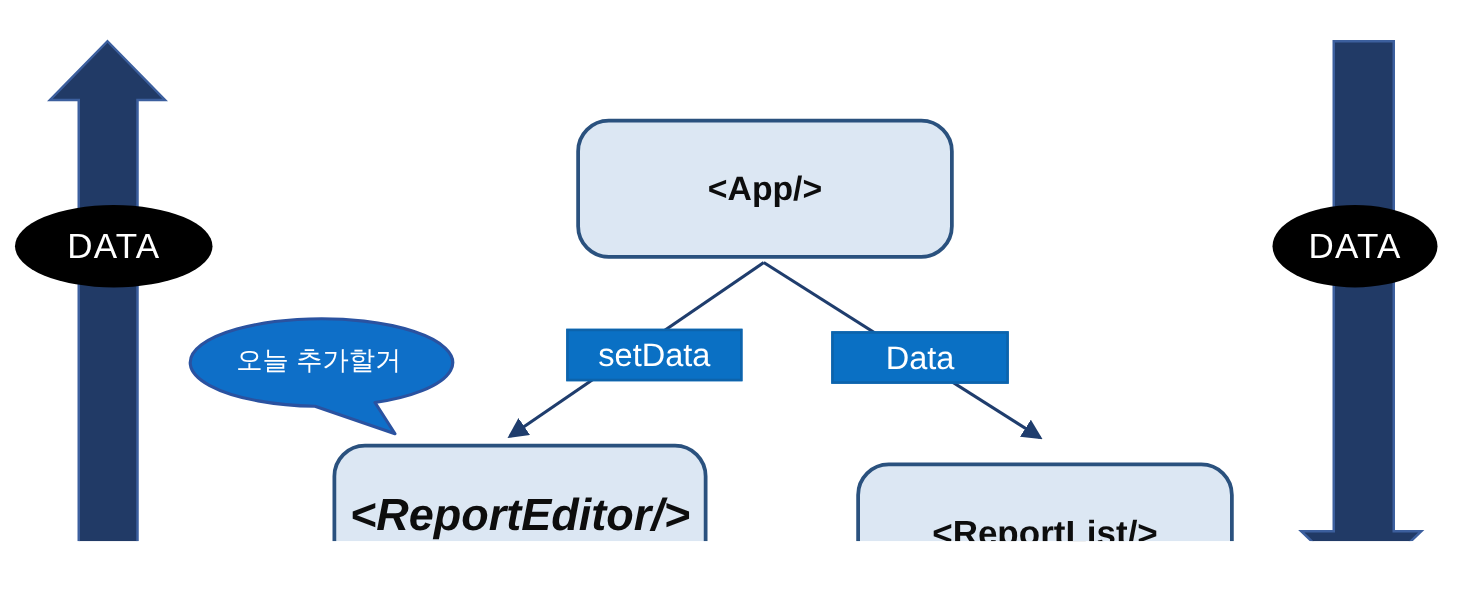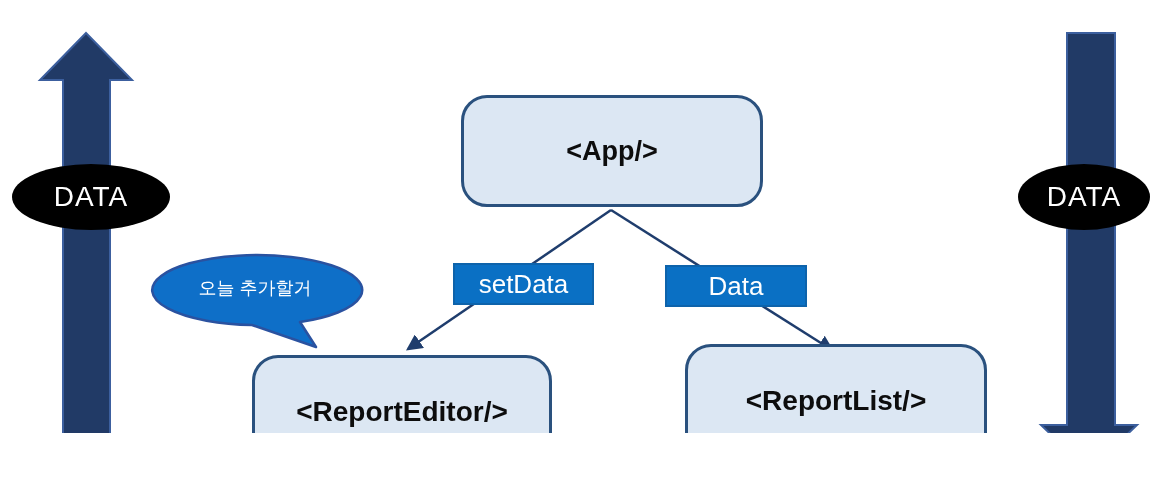--- a/index.html
+++ b/index.html
@@ -34,26 +34,27 @@
     text-align: center;
     box-sizing: border-box;
   }
   #node-app {
     left: 461px; top: 95px;
     width: 302px; height: 112px;
     font-size: 27px;
     line-height: 38px;
   }
   #node-reporteditor {
-    left: 252px; top: 355px;
+    left: 266px; top: 355px;
     width: 300px; height: 114px;
-    font-size: 28px;
+    font-size: 36px;
+    font-style: italic;
   }
   #node-reportlist {
-    left: 685px; top: 344px;
+    left: 685px; top: 370px;
     width: 302px; height: 114px;
     font-size: 28px;
   }
   .edge-label {
     position: absolute;
     background: var(--edge-label-fill);
     border: 2px solid var(--edge-label-border);
     color: var(--edge-label-text);
     display: flex;
     align-items: center;
@@ -77,21 +78,21 @@
   #badge-event { left: 12px;   top: 164px; width: 158px; height: 66px; }
   #badge-data  { left: 1018px; top: 164px; width: 132px; height: 66px; }
   .bubble-text {
     position: absolute;
     left: 150px; top: 256px;
     width: 210px; height: 64px;
     display: flex;
     align-items: center;
     justify-content: center;
     color: var(--bubble-text);
-    font-size: 18px;
+    font-size: 21px;
   }
 </style>
 </head>
 <body>
 
 <div class="canvas">
 
   <svg class="layer" width="1167" height="489" viewBox="0 0 1167 489">
     <defs>
       <marker id="arrowhead" viewBox="0 0 10 10" refX="8.5" refY="5" markerWidth="6.5" markerHeight="6.5" orient="auto-start-reverse">

